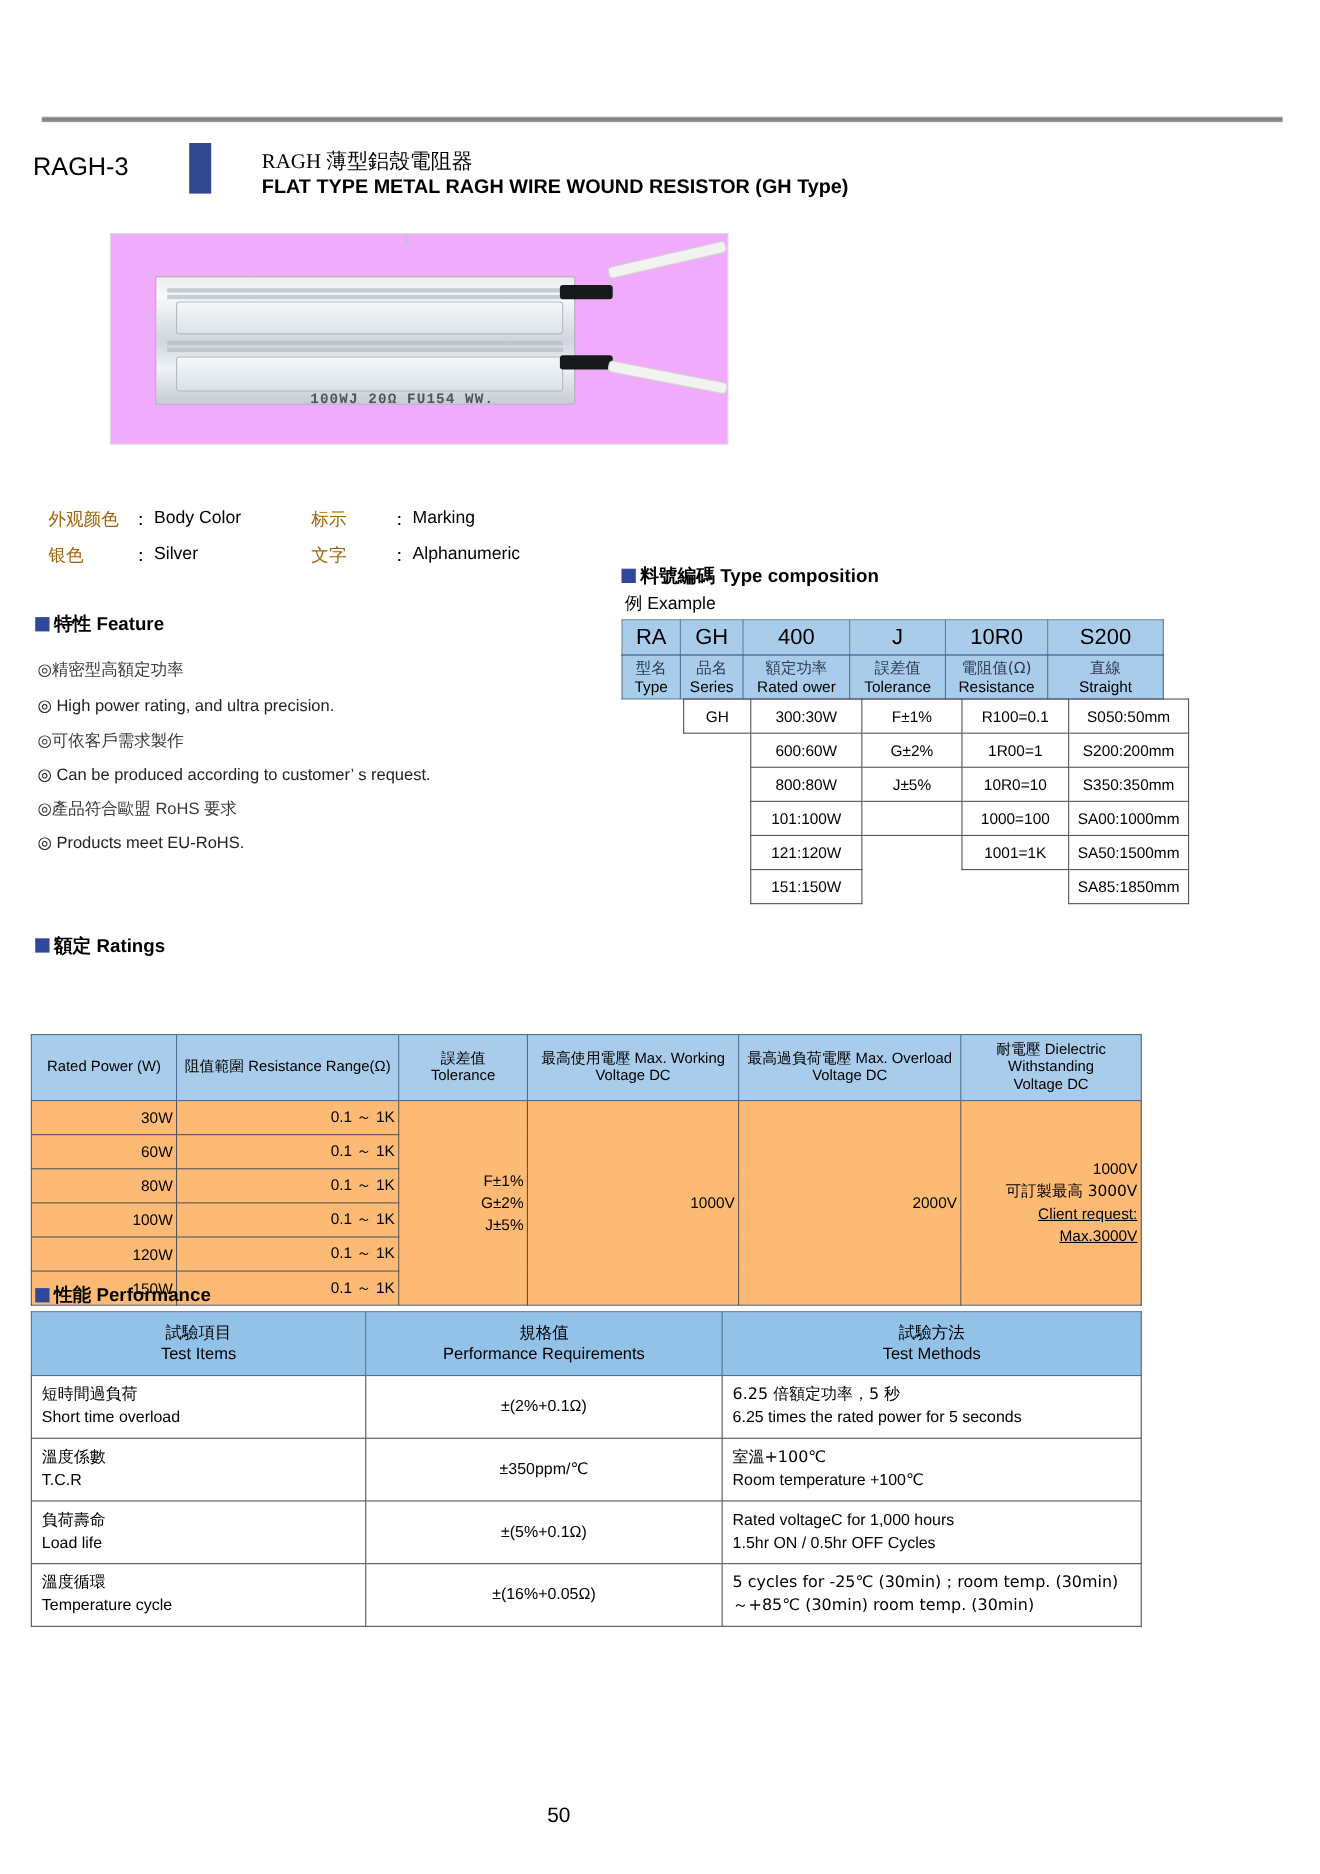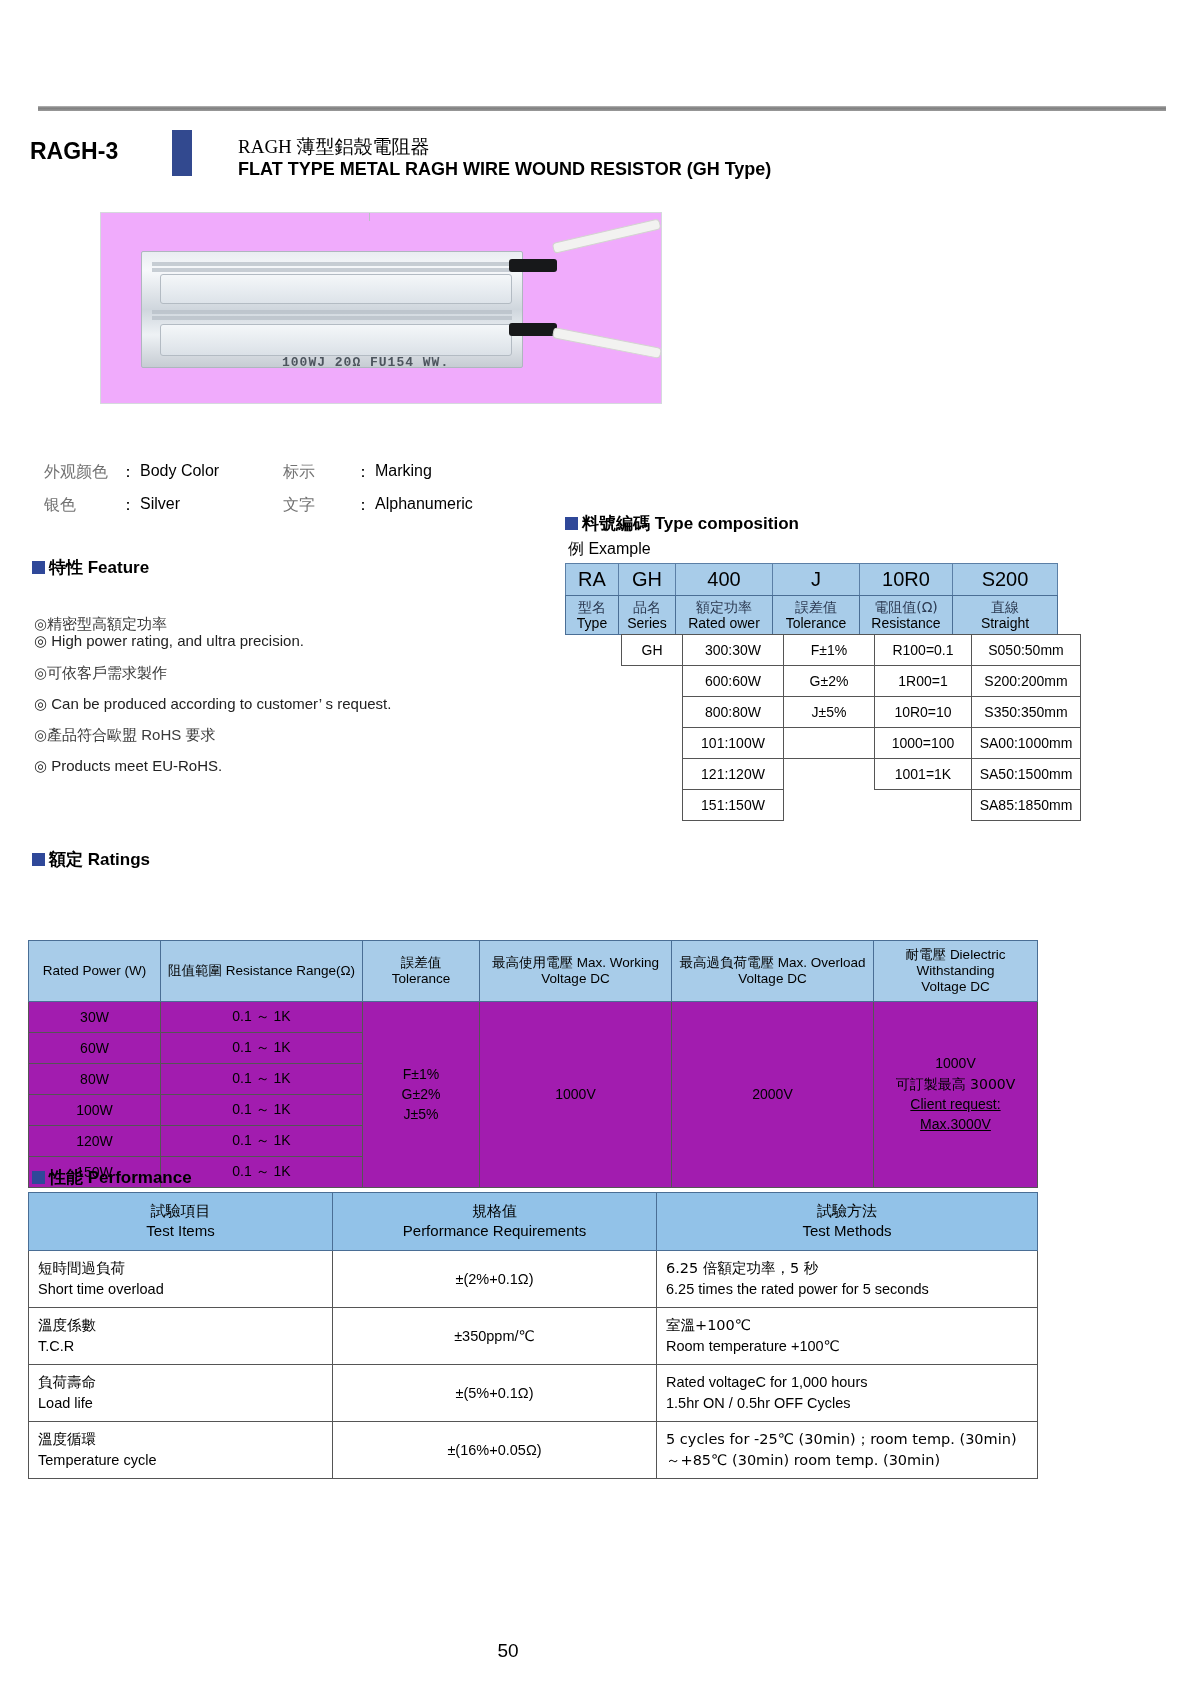--- a/index.html
+++ b/index.html
@@ -14,21 +14,21 @@
   .doc-title{
     position:absolute;left:38px;top:52px;
     font-size:33px;font-weight:bold;letter-spacing:.4px;
   }
   .rule{
     position:absolute;left:38px;top:106px;width:1128px;height:5px;
     background:linear-gradient(to bottom,#b8b8b8,#7d7d7d 40%,#9a9a9a);
   }
   .model-code{
     position:absolute;left:30px;top:138px;
-    font-size:23px;font-weight:bold;
+    font-size:23px;font-weight:normal;
   }
   .blue-bar{
     position:absolute;left:172px;top:130px;width:20px;height:46px;
     background:#32498f;
   }
   .subtitle-cn{
     position:absolute;left:238px;top:134px;font-size:19px;
     font-family:"Liberation Serif","DejaVu Serif",serif;
   }
   .subtitle-en{
@@ -60,21 +60,21 @@
   .marking{
     position:absolute;left:140px;top:103px;font-size:13px;font-weight:bold;
     color:#4d555e;font-family:"Liberation Mono","DejaVu Sans Mono",monospace;
     letter-spacing:1px;
   }
   .lead{position:absolute;height:9px;background:#f2f2f0;border:1px solid #d3d3d0;border-radius:4px;}
   .boot{position:absolute;height:13px;background:#17181a;border-radius:3px;}
 
   
   .kv{position:absolute;font-size:16px;}
-  .kv.cn{font-family:"DejaVu Sans",sans-serif;color:#737373;}
+  .kv.cn{font-family:"DejaVu Sans",sans-serif;color:#a16207;}
 
   
   .sec-head{position:absolute;font-size:17px;font-weight:bold;}
   .sec-head .sq{
     display:inline-block;width:13px;height:13px;background:#2f4899;
     margin-right:4px;vertical-align:-1px;
   }
   .feature-line{position:absolute;font-size:15px;color:#222;}
   .feature-line.cn{color:#3a3a3a;}
 
@@ -96,22 +96,22 @@
   }
   .tc-body td.blank{border:none;}
 
   
   .ratings{position:absolute;left:28px;top:940px;width:1010px;}
   .ratings th{
     border:1px solid #4a6e95;background:#a8cce9;
     font-size:13.5px;font-weight:normal;padding:5px 3px;line-height:1.2;
   }
   .ratings td{
-    border:1px solid #555;font-size:14px;text-align:center;
-    padding:6px 3px;background:#a21caf;
+    border:1px solid #555;font-size:14px;text-align:right;
+    padding:6px 3px;background:#fdba74;
   }
   .ratings .cn{font-family:"DejaVu Sans",sans-serif;}
 
   
   .perf{position:absolute;left:28px;top:1192px;width:1010px;}
   .perf th{
     border:1px solid #4a6e95;background:#92c2e8;
     font-size:15px;font-weight:normal;padding:8px 4px;line-height:1.35;
   }
   .perf th .cn{font-family:"DejaVu Sans",sans-serif;display:block;}
@@ -164,21 +164,21 @@
   <div class="kv cn" style="left:44px;top:495px;">银色</div>
   <div class="kv" style="left:120px;top:495px;">：</div>
   <div class="kv" style="left:140px;top:495px;">Silver</div>
   <div class="kv cn" style="left:283px;top:495px;">文字</div>
   <div class="kv" style="left:355px;top:495px;">：</div>
   <div class="kv" style="left:375px;top:495px;">Alphanumeric</div>
 
   <div class="sec-head" style="left:32px;top:556px;">
     <span class="sq"></span><span>特性 Feature</span>
   </div>
-  <div class="feature-line cn" style="left:34px;top:600px;margin-top:15px;">◎精密型高額定功率</div>
+  <div class="feature-line cn" style="left:34px;top:600px;">◎精密型高額定功率</div>
   <div class="feature-line" style="left:34px;top:632px;">◎ High power rating, and ultra precision.</div>
   <div class="feature-line cn" style="left:34px;top:664px;">◎可依客戶需求製作</div>
   <div class="feature-line" style="left:34px;top:695px;">◎ Can be produced according to customer’ s request.</div>
   <div class="feature-line cn" style="left:34px;top:726px;">◎產品符合歐盟 RoHS 要求</div>
   <div class="feature-line" style="left:34px;top:757px;">◎ Products meet  EU-RoHS.</div>
 
   <div class="sec-head" style="left:565px;top:512px;">
     <span class="sq"></span><span>料號編碼 Type composition</span>
   </div>
   <div style="position:absolute;left:568px;top:539px;font-size:16px;">例    Example</div>

